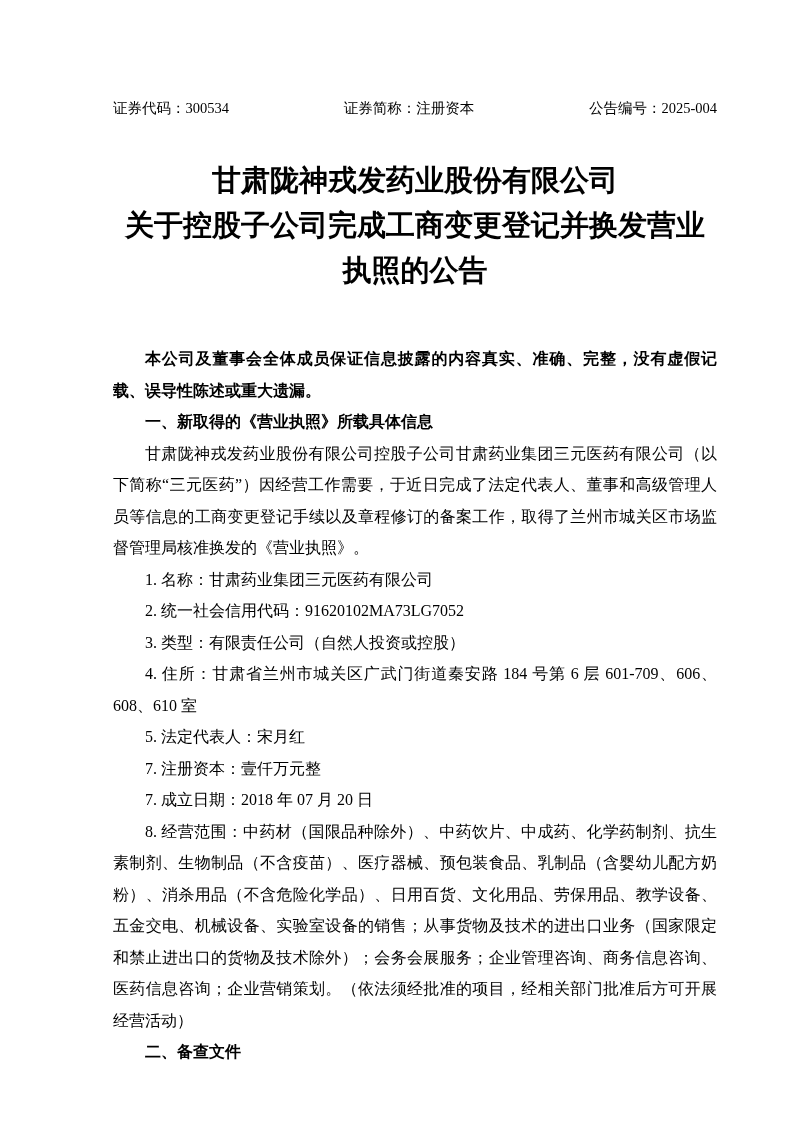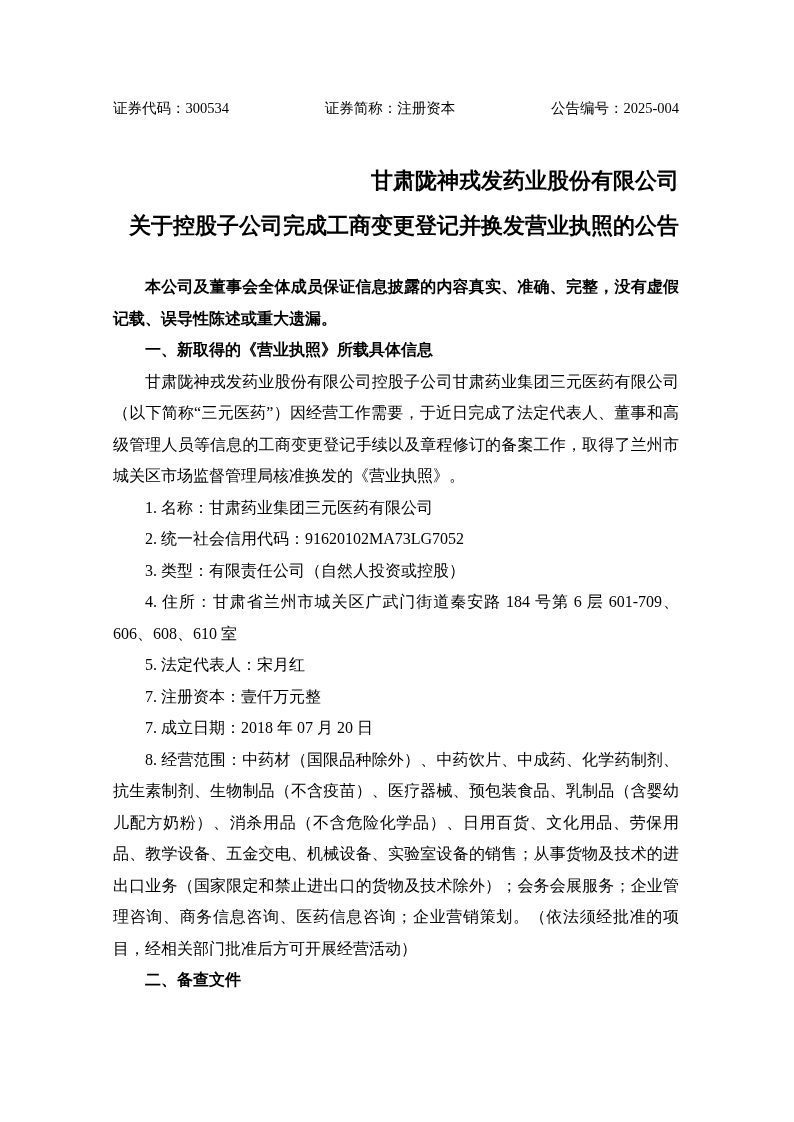--- a/index.html
+++ b/index.html
@@ -7,42 +7,42 @@
     padding: 0;
     background: #ffffff;
   }
   .page {
     position: relative;
     width: 794px;
     height: 1122px;
     margin: 0 auto;
     background: #ffffff;
     box-sizing: border-box;
-    padding: 98px 115px 0 113px;
+    padding: 98px 77px 0 113px;
     color: #000000;
     font-family: "Liberation Serif", "DejaVu Serif", serif;
     overflow: hidden;
   }
   .doc-header {
     display: flex;
     justify-content: space-between;
     align-items: baseline;
     font-size: 14.5px;
     line-height: 20px;
     white-space: nowrap;
   }
   .doc-titles {
     margin-top: 40px;
-    text-align: right;
+    text-align: center;
     font-weight: bold;
-    font-size: 22px;
+    font-size: 29px;
     line-height: 45px;
   }
   .doc-body {
-    margin-top: 23px;
+    margin-top: 50px;
     font-size: 16px;
     line-height: 31.5px;
     text-align: justify;
   }
   .doc-body p {
     margin: 0;
     padding: 0;
   }
   .indent { text-indent: 2em; }
   .bold { font-weight: bold; }

